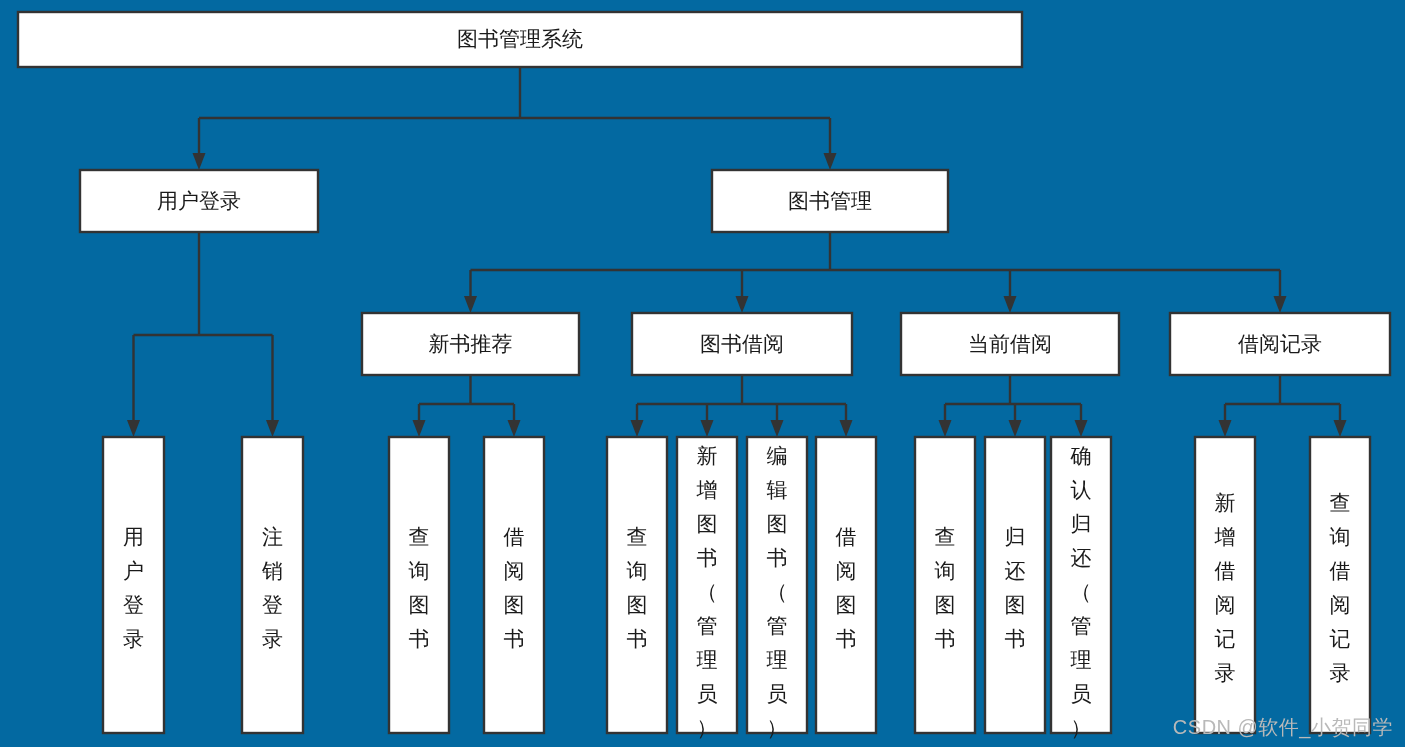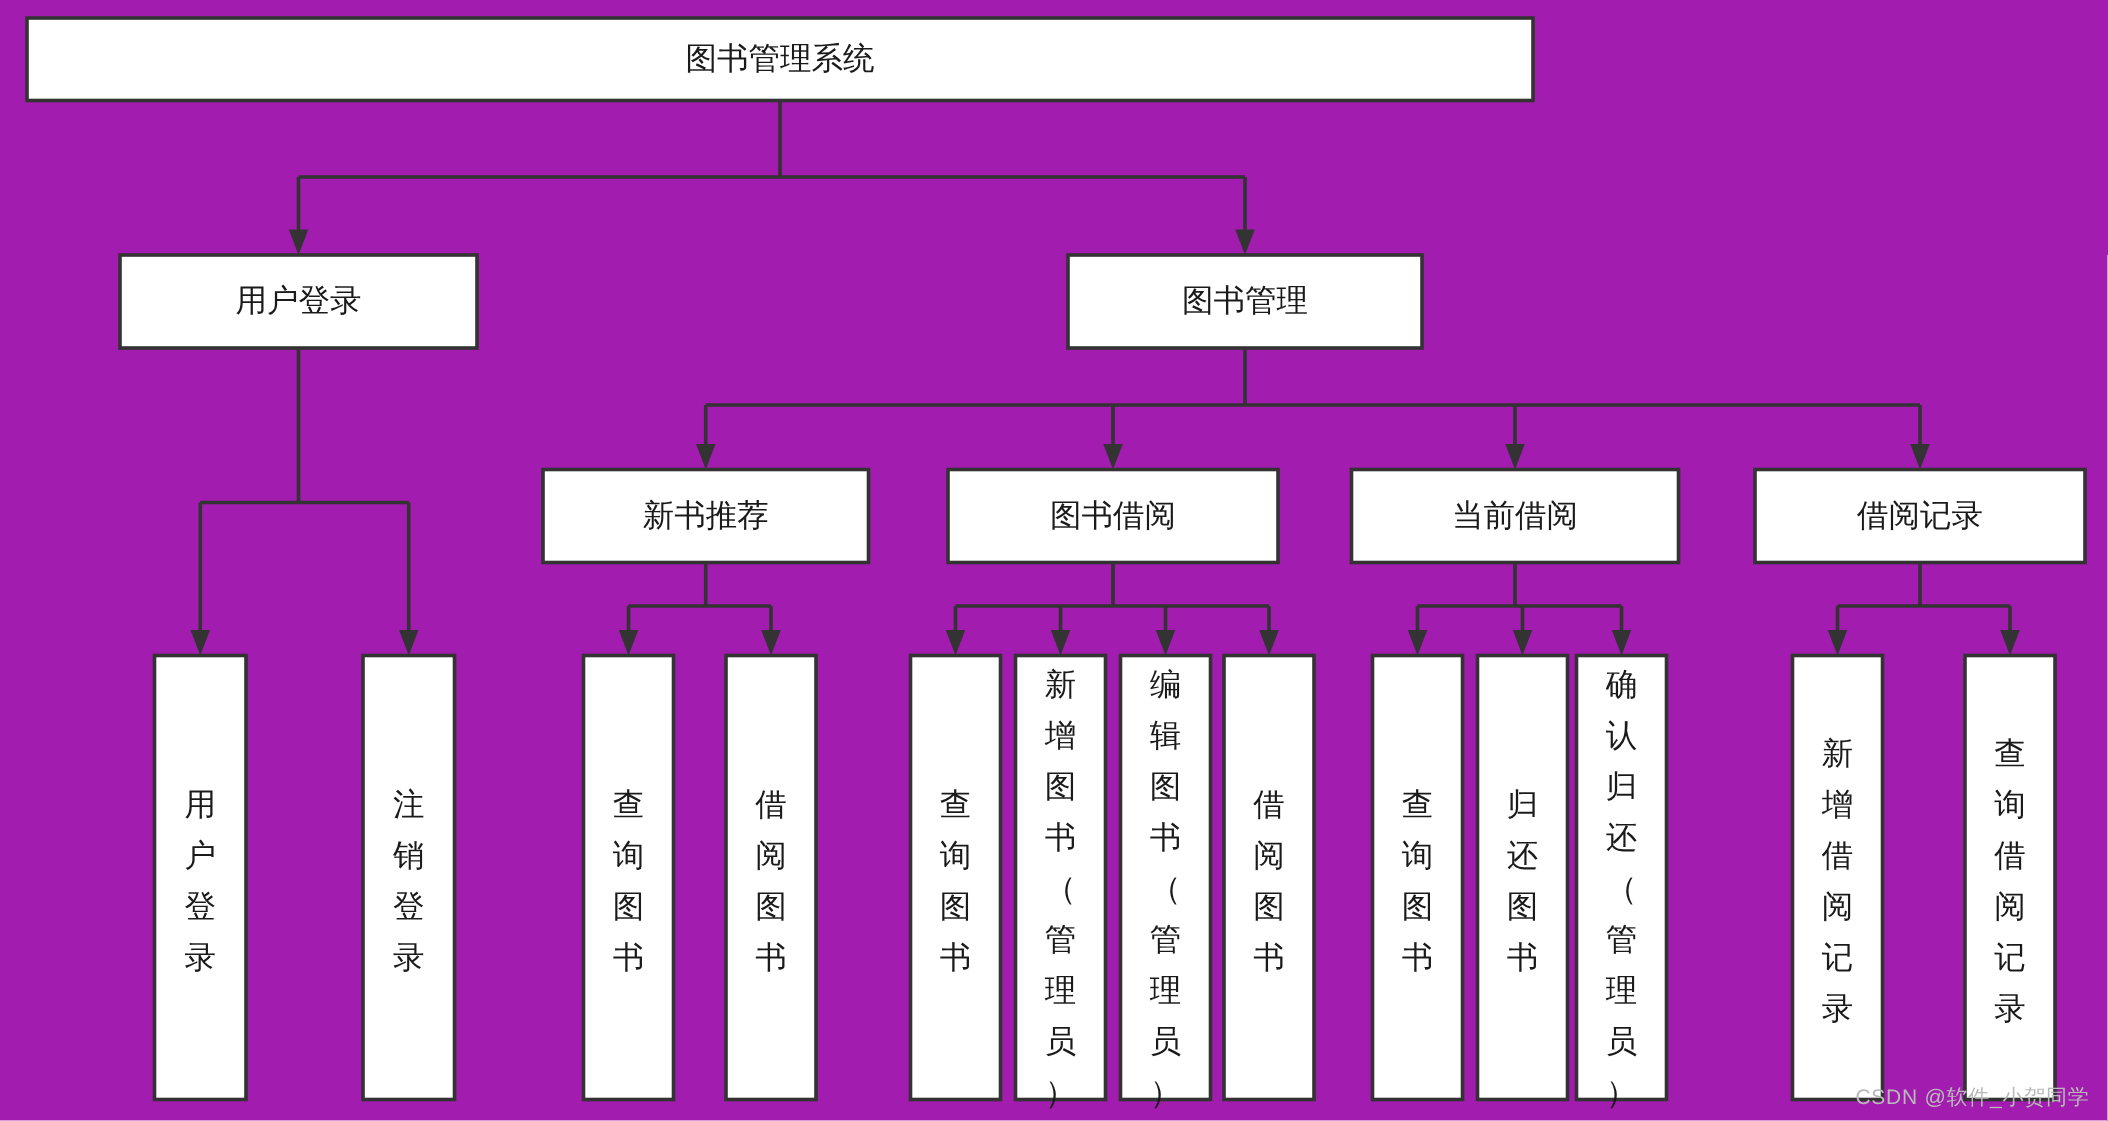--- a/index.html
+++ b/index.html
@@ -8,21 +8,21 @@
     padding: 0;
     background: #ffffff;
   }
   body {
     font-family: "Liberation Sans", "DejaVu Sans", sans-serif;
   }
   #diagram-root {
     position: relative;
     width: 1405px;
     height: 747px;
-    background: #a21caf;
+    background: #0369a1;
     overflow: hidden;
   }
   svg.tree {
     position: absolute;
     top: 0;
     left: 0;
     width: 1405px;
     height: 747px;
     display: block;
   }
@@ -52,21 +52,21 @@
     font-family: "Liberation Sans", "DejaVu Sans", sans-serif;
     font-size: 21px;
     fill: #1a1a1a;
     text-anchor: middle;
   }
   .watermark {
     position: absolute;
     right: 12px;
     bottom: 6px;
     font-family: "Liberation Sans", "DejaVu Sans", sans-serif;
-    font-size: 14px;
+    font-size: 20px;
     color: #b9b9b9;
     letter-spacing: 0.5px;
     white-space: nowrap;
     user-select: none;
   }
 </style>
 </head>
 <body>
 
 <div id="diagram-root">

